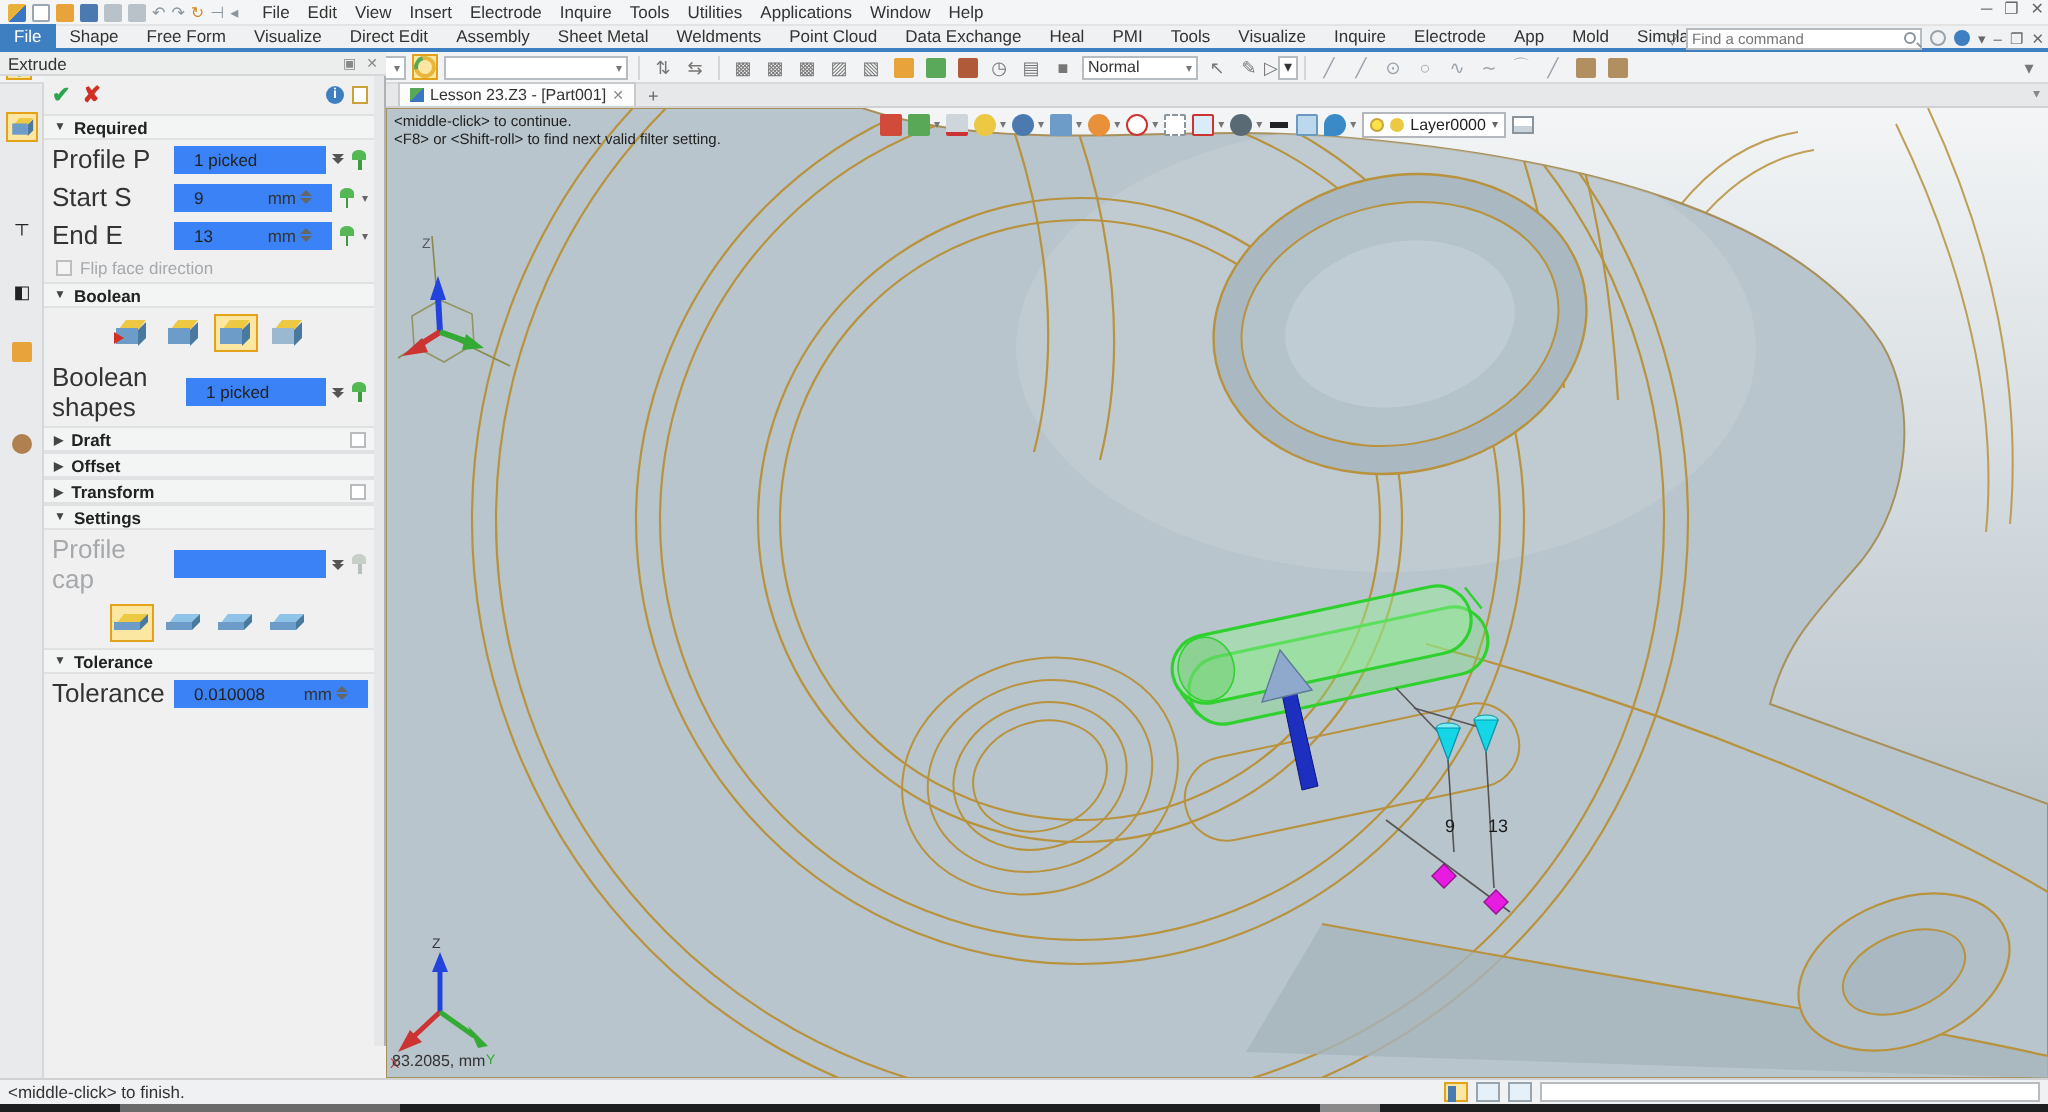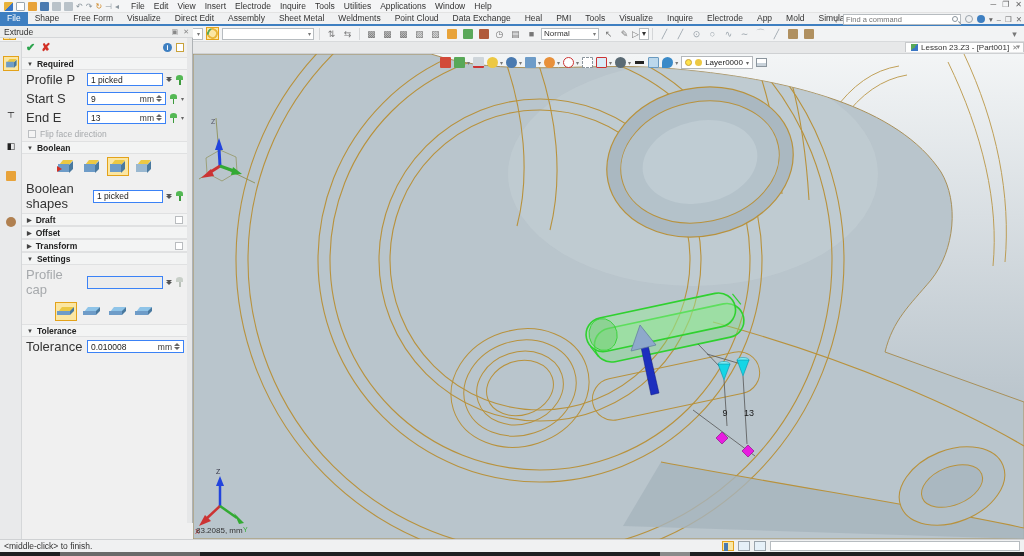--- a/index.html
+++ b/index.html
@@ -46,21 +46,21 @@
   .combo .dd{font-size:6px;color:#777;}
   .swapico{width:11px;height:11px;border-radius:50%;border:2px solid #e8b63a;border-left-color:#58a858;transform:rotate(30deg);}
   .gchip{width:10px;height:10px;border-radius:1px;}
   .g1{background:#cfd6db;}
   .g2{background:#e8a33a;}
   .g3{background:#5aa85a;}
   .g4{background:#b05a3a;}
   .gray-geo{color:#9aa3ab;font-size:9px;}
 
   
-  .tabrow{position:absolute;left:193px;top:42px;width:831px;height:12px;background:#e7e8e9;border-bottom:1px solid #cfd1d3;display:flex;align-items:flex-end;flex-direction:column;}
+  .tabrow{position:absolute;left:193px;top:42px;width:831px;height:12px;background:#e7e8e9;border-bottom:1px solid #cfd1d3;display:flex;align-items:flex-end;}
   .doctab{height:12px;background:#fdfdfd;border:1px solid #c8cacc;border-bottom:0;display:flex;align-items:center;gap:3px;padding:0 5px;margin-left:6px;font-size:8px;color:#333;}
   .particon{width:7px;height:7px;background:linear-gradient(135deg,#58a858 50%,#3a76c4 50%);}
   .tabx{color:#888;font-size:7px;}
   .plustab{margin-left:6px;color:#666;font-size:9px;}
   .tabrow-right{position:absolute;right:4px;bottom:2px;color:#888;font-size:7px;}
 
   
   .dock{position:absolute;left:0;top:42px;width:22px;height:497px;background:#e9eaeb;border-right:1px solid #d5d7d9;}
   .dkico{position:absolute;left:3px;width:16px;height:15px;display:flex;align-items:center;justify-content:center;}
   .dkico.active{background:#fbe6a2;border:1px solid #e3a21a;}
@@ -74,21 +74,21 @@
   .xbtn{font-size:11px;font-weight:bold;color:#d23025;}
   .okrow .right{margin-left:auto;display:flex;gap:4px;align-items:center;}
   .infoico{width:9px;height:9px;border-radius:50%;background:#3e7fc1;color:#fff;font-size:7px;line-height:9px;text-align:center;font-weight:bold;}
   .pageico{width:8px;height:9px;background:#fff;border:1px solid #c9a23a;}
   .sect{height:13px;background:#f3f4f4;border-top:1px solid #e0e1e2;border-bottom:1px solid #e0e1e2;display:flex;align-items:center;gap:4px;padding:0 5px;font-weight:bold;font-size:8.5px;color:#222;}
   .sect .tri{font-size:6px;color:#444;}
   .sect .scb{margin-left:auto;width:8px;height:8px;border:1px solid #b9bcbf;background:#fff;}
   .prow{display:flex;align-items:center;gap:3px;padding:2px 4px;}
   .plabel{width:58px;font-size:13px;color:#333;flex:none;}
   .plabel.dis{color:#a6a9ac;}
-  .pinput{flex:1;height:13px;background:#fff;border:1px solid #3b82f6;display:flex;align-items:center;padding:0 3px;font-size:8.5px;color:#222;gap:2px;}
+  .pinput{flex:1;height:13px;background:#fff;border:7px solid #3b82f6;display:flex;align-items:center;padding:0 3px;font-size:8.5px;color:#222;gap:2px;}
   .pinput.dis{background:#ececec;}
   .pinput .val{flex:1;}
   .pinput .unit{color:#333;}
   .spin{display:flex;flex-direction:column;justify-content:center;gap:1px;flex:none;}
   .spin i{display:block;width:0;height:0;border-left:3px solid transparent;border-right:3px solid transparent;}
   .spin .up{border-bottom:3px solid #666;}
   .spin .dn{border-top:3px solid #666;}
   .dblchev{display:flex;flex-direction:column;gap:0;flex:none;}
   .dblchev i{display:block;width:0;height:0;border-left:3px solid transparent;border-right:3px solid transparent;border-top:3px solid #555;}
   .dblchev i+i{margin-top:-1px;}
@@ -658,20 +658,21 @@
         <polygon points="6,472 12,461 18,467" fill="#cc3333"></polygon>
         <line x1="27" y1="452" x2="44" y2="464" stroke="#33aa33" stroke-width="2.5"></line>
         <polygon points="51,469 41,459 46,470" fill="#33aa33"></polygon>
         <text x="23" y="420" font-size="7" fill="#334">Z</text>
         <text x="2" y="480" font-size="7" fill="#cc3333">X</text>
         <text x="50" y="478" font-size="7" fill="#33aa33">Y</text>
       </g>
     </svg>
 
     
+    <div class="hint"><span>&lt;middle-click&gt; to continue.</span><br><span>&lt;F8&gt; or &lt;Shift-roll&gt; to find next valid filter setting.</span></div>
 
     
     <div class="datoolbar">
       <span class="da d-red"></span>
       <span class="da d-green"></span>
         <span class="da-dd">▾</span>
       <span class="da d-brush"></span>
       <span class="da d-yellow"></span>
         <span class="da-dd">▾</span>
       <span class="da d-blue"></span>

